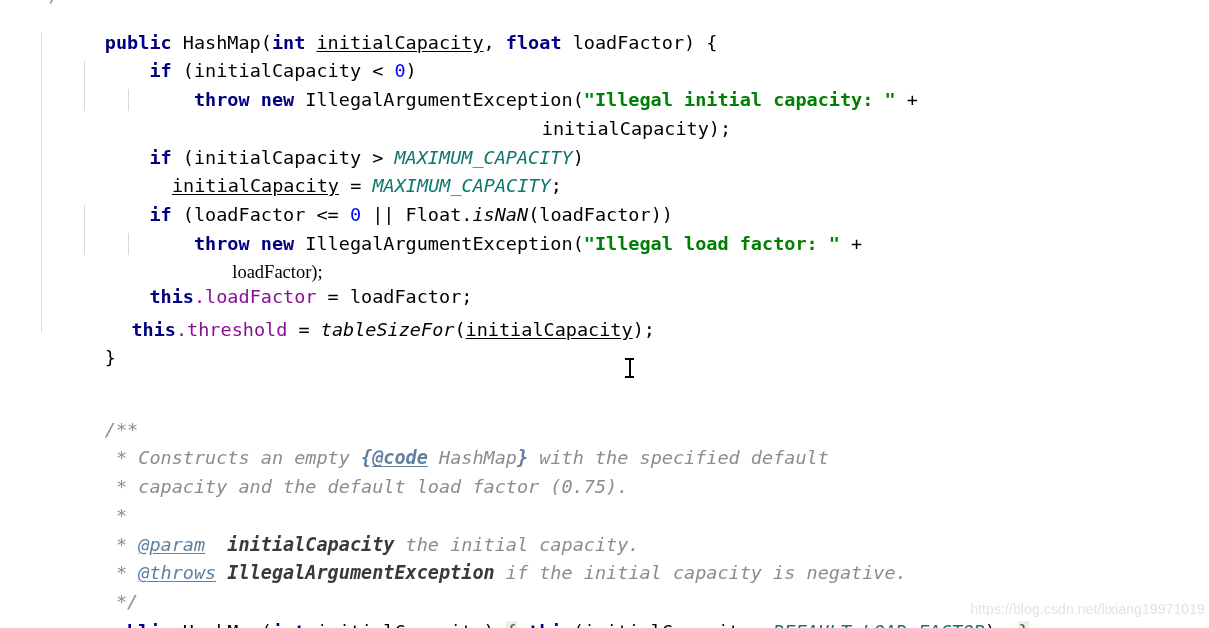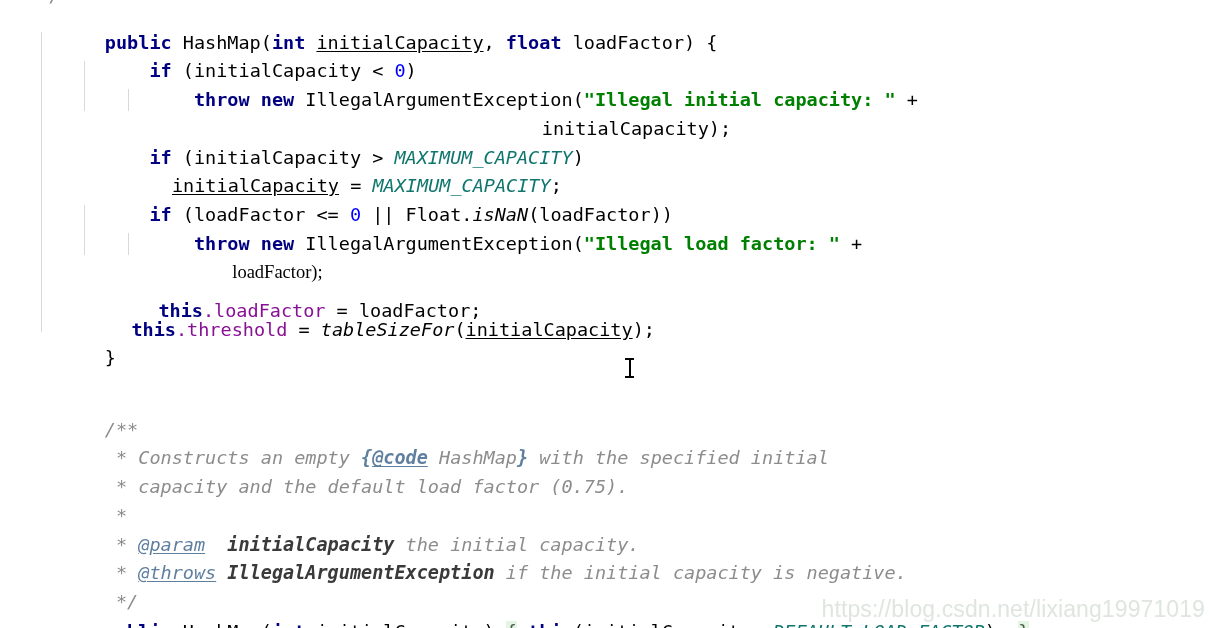--- a/index.html
+++ b/index.html
@@ -100,21 +100,21 @@
   #mouse-cursor .cap-t { top: 1px; }
   #mouse-cursor .cap-b { bottom: 1px; }
 
   
   #watermark {
     position: absolute;
     right: 4px;
     bottom: 4px;
     color: #dfe5df;
     font-family: "Liberation Sans", sans-serif;
-    font-size: 23px;
+    font-size: 14px;
     letter-spacing: 0.1px;
     z-index: 30;
     white-space: pre;
   }
 </style>
 </head>
 <body>
 
 <div id="editor">
 
@@ -169,21 +169,21 @@
     <div class="line" style="top:200.9px; position:absolute;">
       <span class="plain">        </span><span class="kw">throw </span><span class="kw">new </span><span class="plain">IllegalArgumentException(</span><span class="str">"Illegal load factor: "</span><span class="plain"> +</span>
     </div>
 
     
     <div class="line" style="top:229.6px; position:absolute;font-family:Liberation Serif, serif;">
       <span class="plain">                                    </span><span class="plain">loadFactor);</span>
     </div>
 
     
-    <div class="line" style="top:268px; position:absolute;margin-left:9px;">
+    <div class="line" style="top:254px; position:absolute;">
       <span class="plain">    </span><span class="kw">this</span><span class="field">.</span><span class="field">loadFactor</span><span class="plain"> = loadFactor;</span>
     </div>
 
     
     <div class="line" style="top:287px; position:absolute;padding-left:20px;">
       <span class="plain">    </span><span class="kw">this</span><span class="field">.</span><span class="field">threshold</span><span class="plain"> = </span><span class="smeth">tableSizeFor</span><span class="plain">(</span><span class="param">initialCapacity</span><span class="plain">);</span>
     </div>
 
     
     <div class="line" style="top:315.7px; position:absolute;">
@@ -195,21 +195,21 @@
       <span class="plain"></span>
     </div>
 
     
     <div class="line" style="top:387px; position:absolute;">
       <span class="doc">/**</span>
     </div>
 
     
     <div class="line" style="top:415.7px; position:absolute;">
-      <span class="doc"> * Constructs an empty </span><span class="doc-code">{</span><span class="doc-code" style="text-decoration:underline; text-underline-offset:2px;">@code</span><span class="doc"> HashMap</span><span class="doc-code">}</span><span class="doc"> with the specified initial</span>
+      <span class="doc"> * Constructs an empty </span><span class="doc-code">{</span><span class="doc-code" style="text-decoration:underline; text-underline-offset:2px;">@code</span><span class="doc"> HashMap</span><span class="doc-code">}</span><span class="doc"> with the specified default</span>
     </div>
 
     
     <div class="line" style="top:444.4px; position:absolute;">
       <span class="doc"> * capacity and the default load factor (0.75).</span>
     </div>
 
     
     <div class="line" style="top:473.1px; position:absolute;">
       <span class="doc"> *</span>

